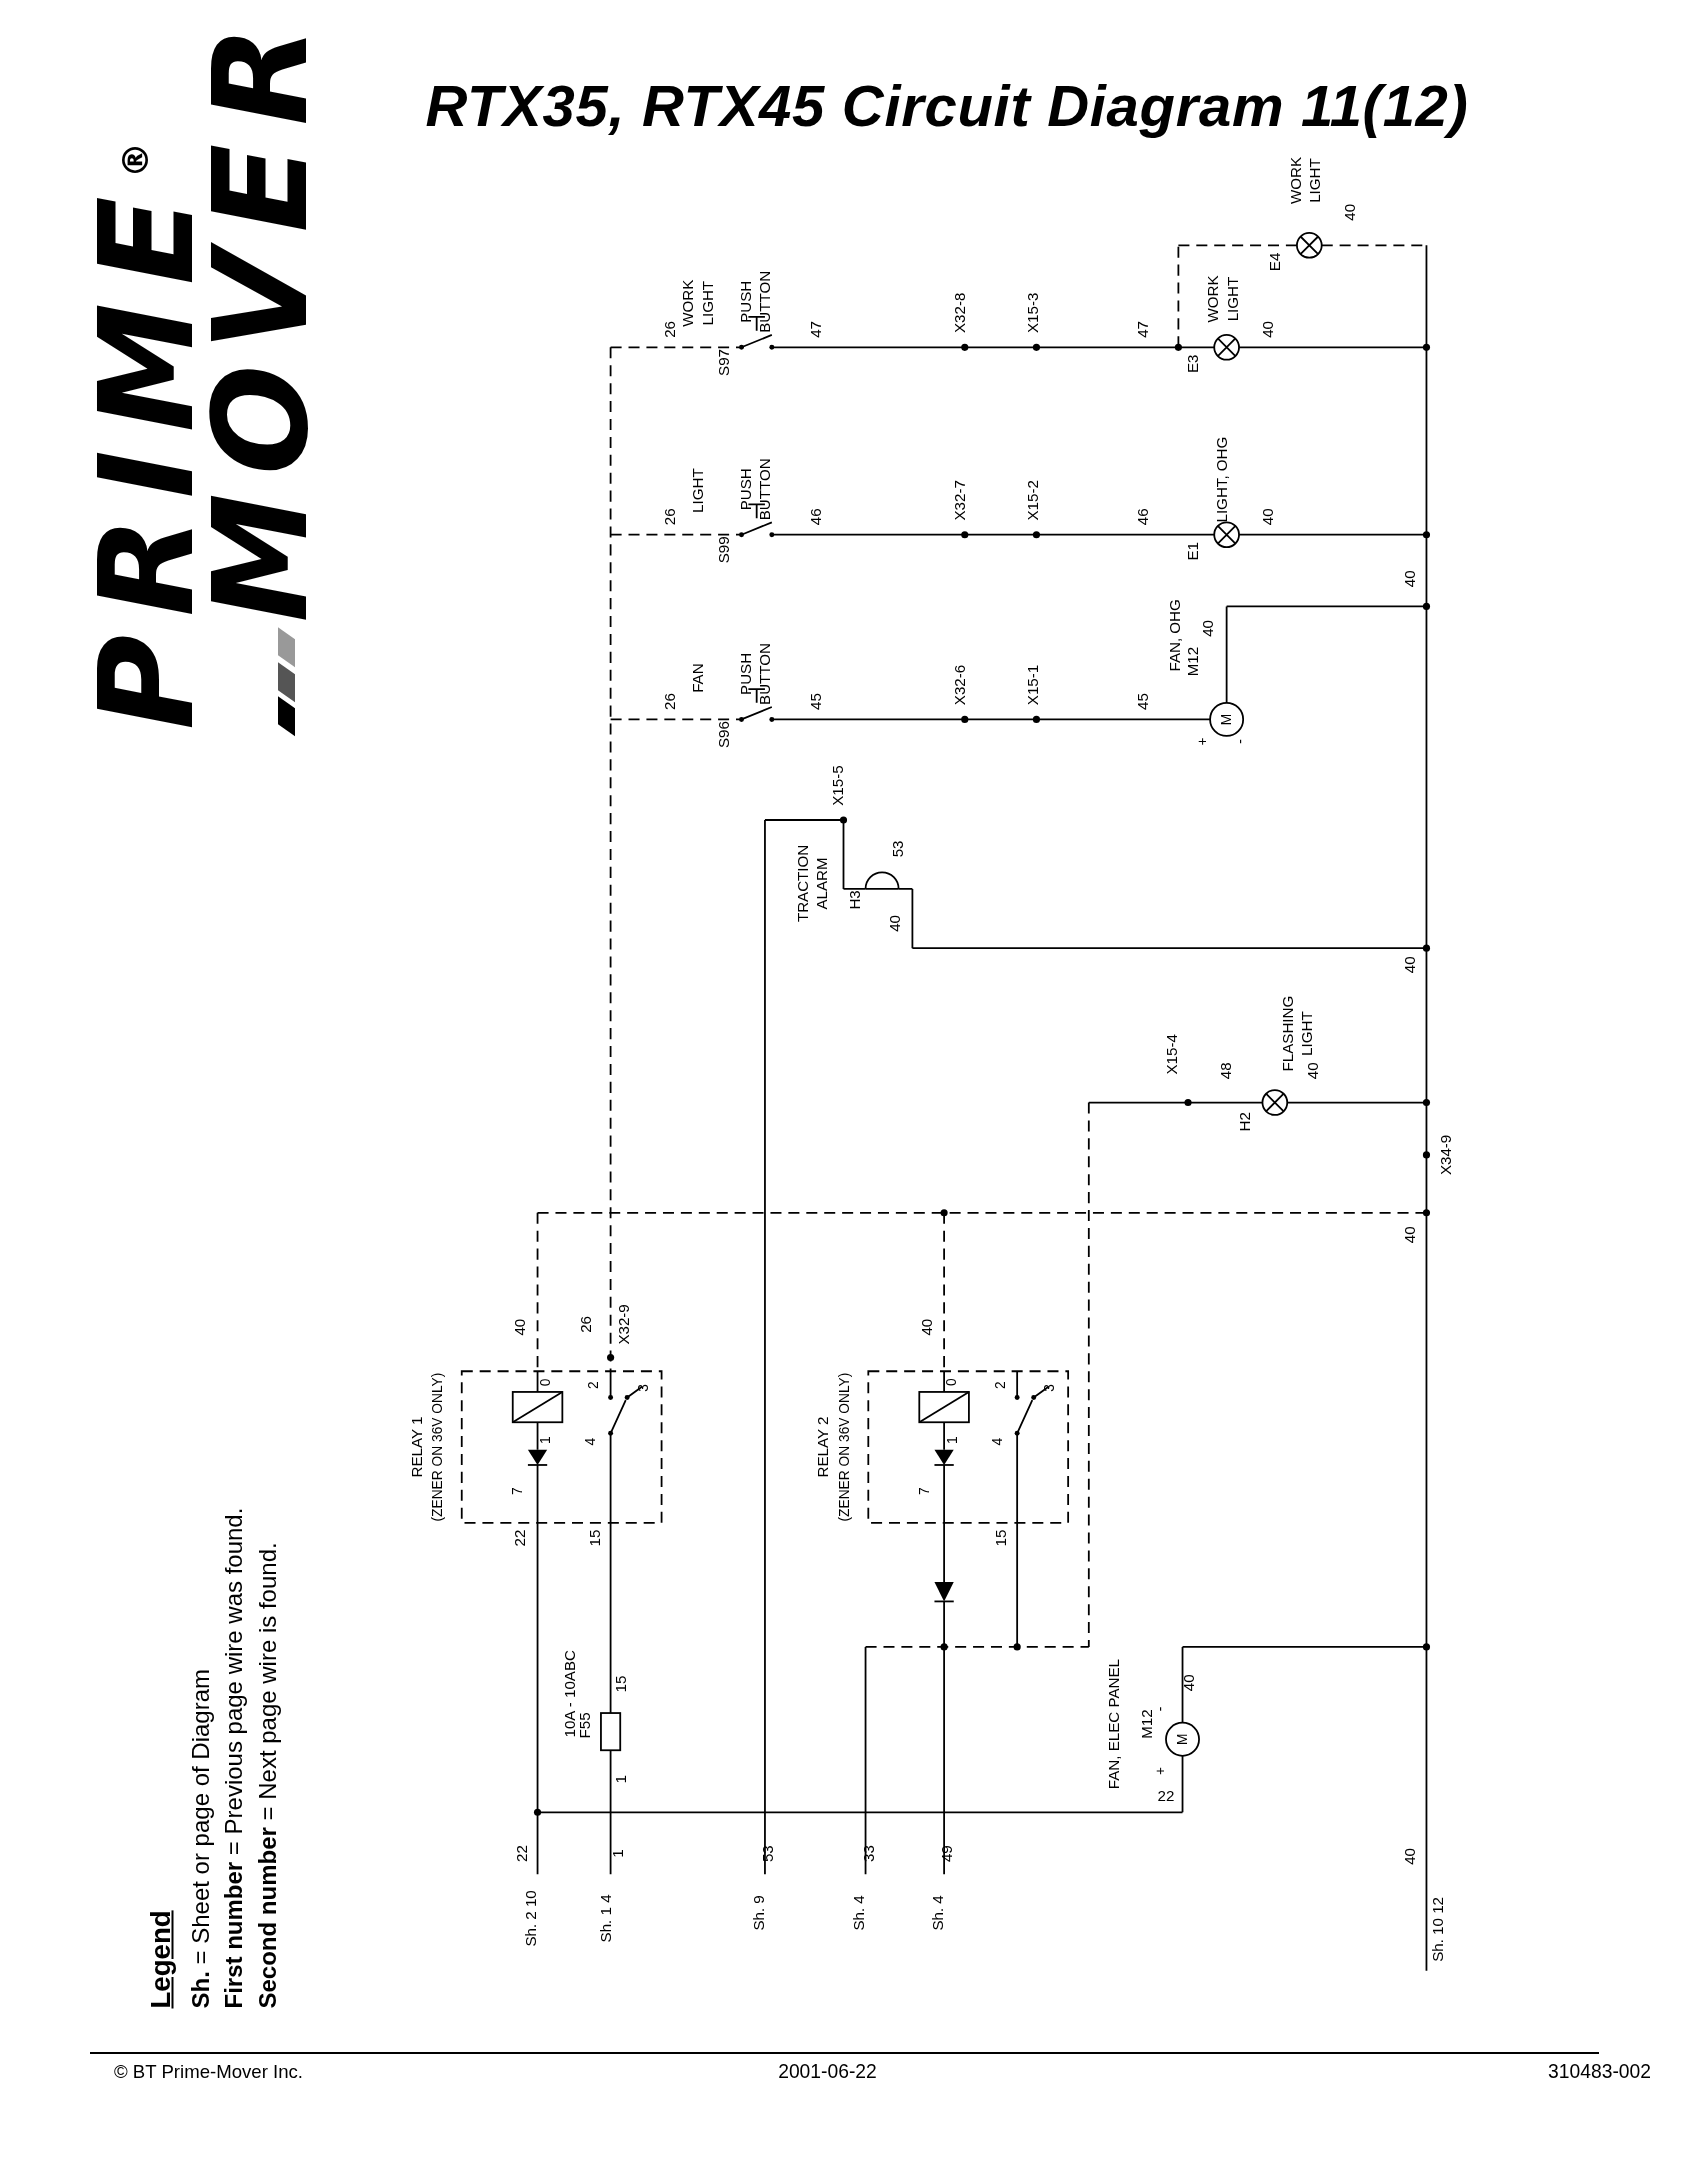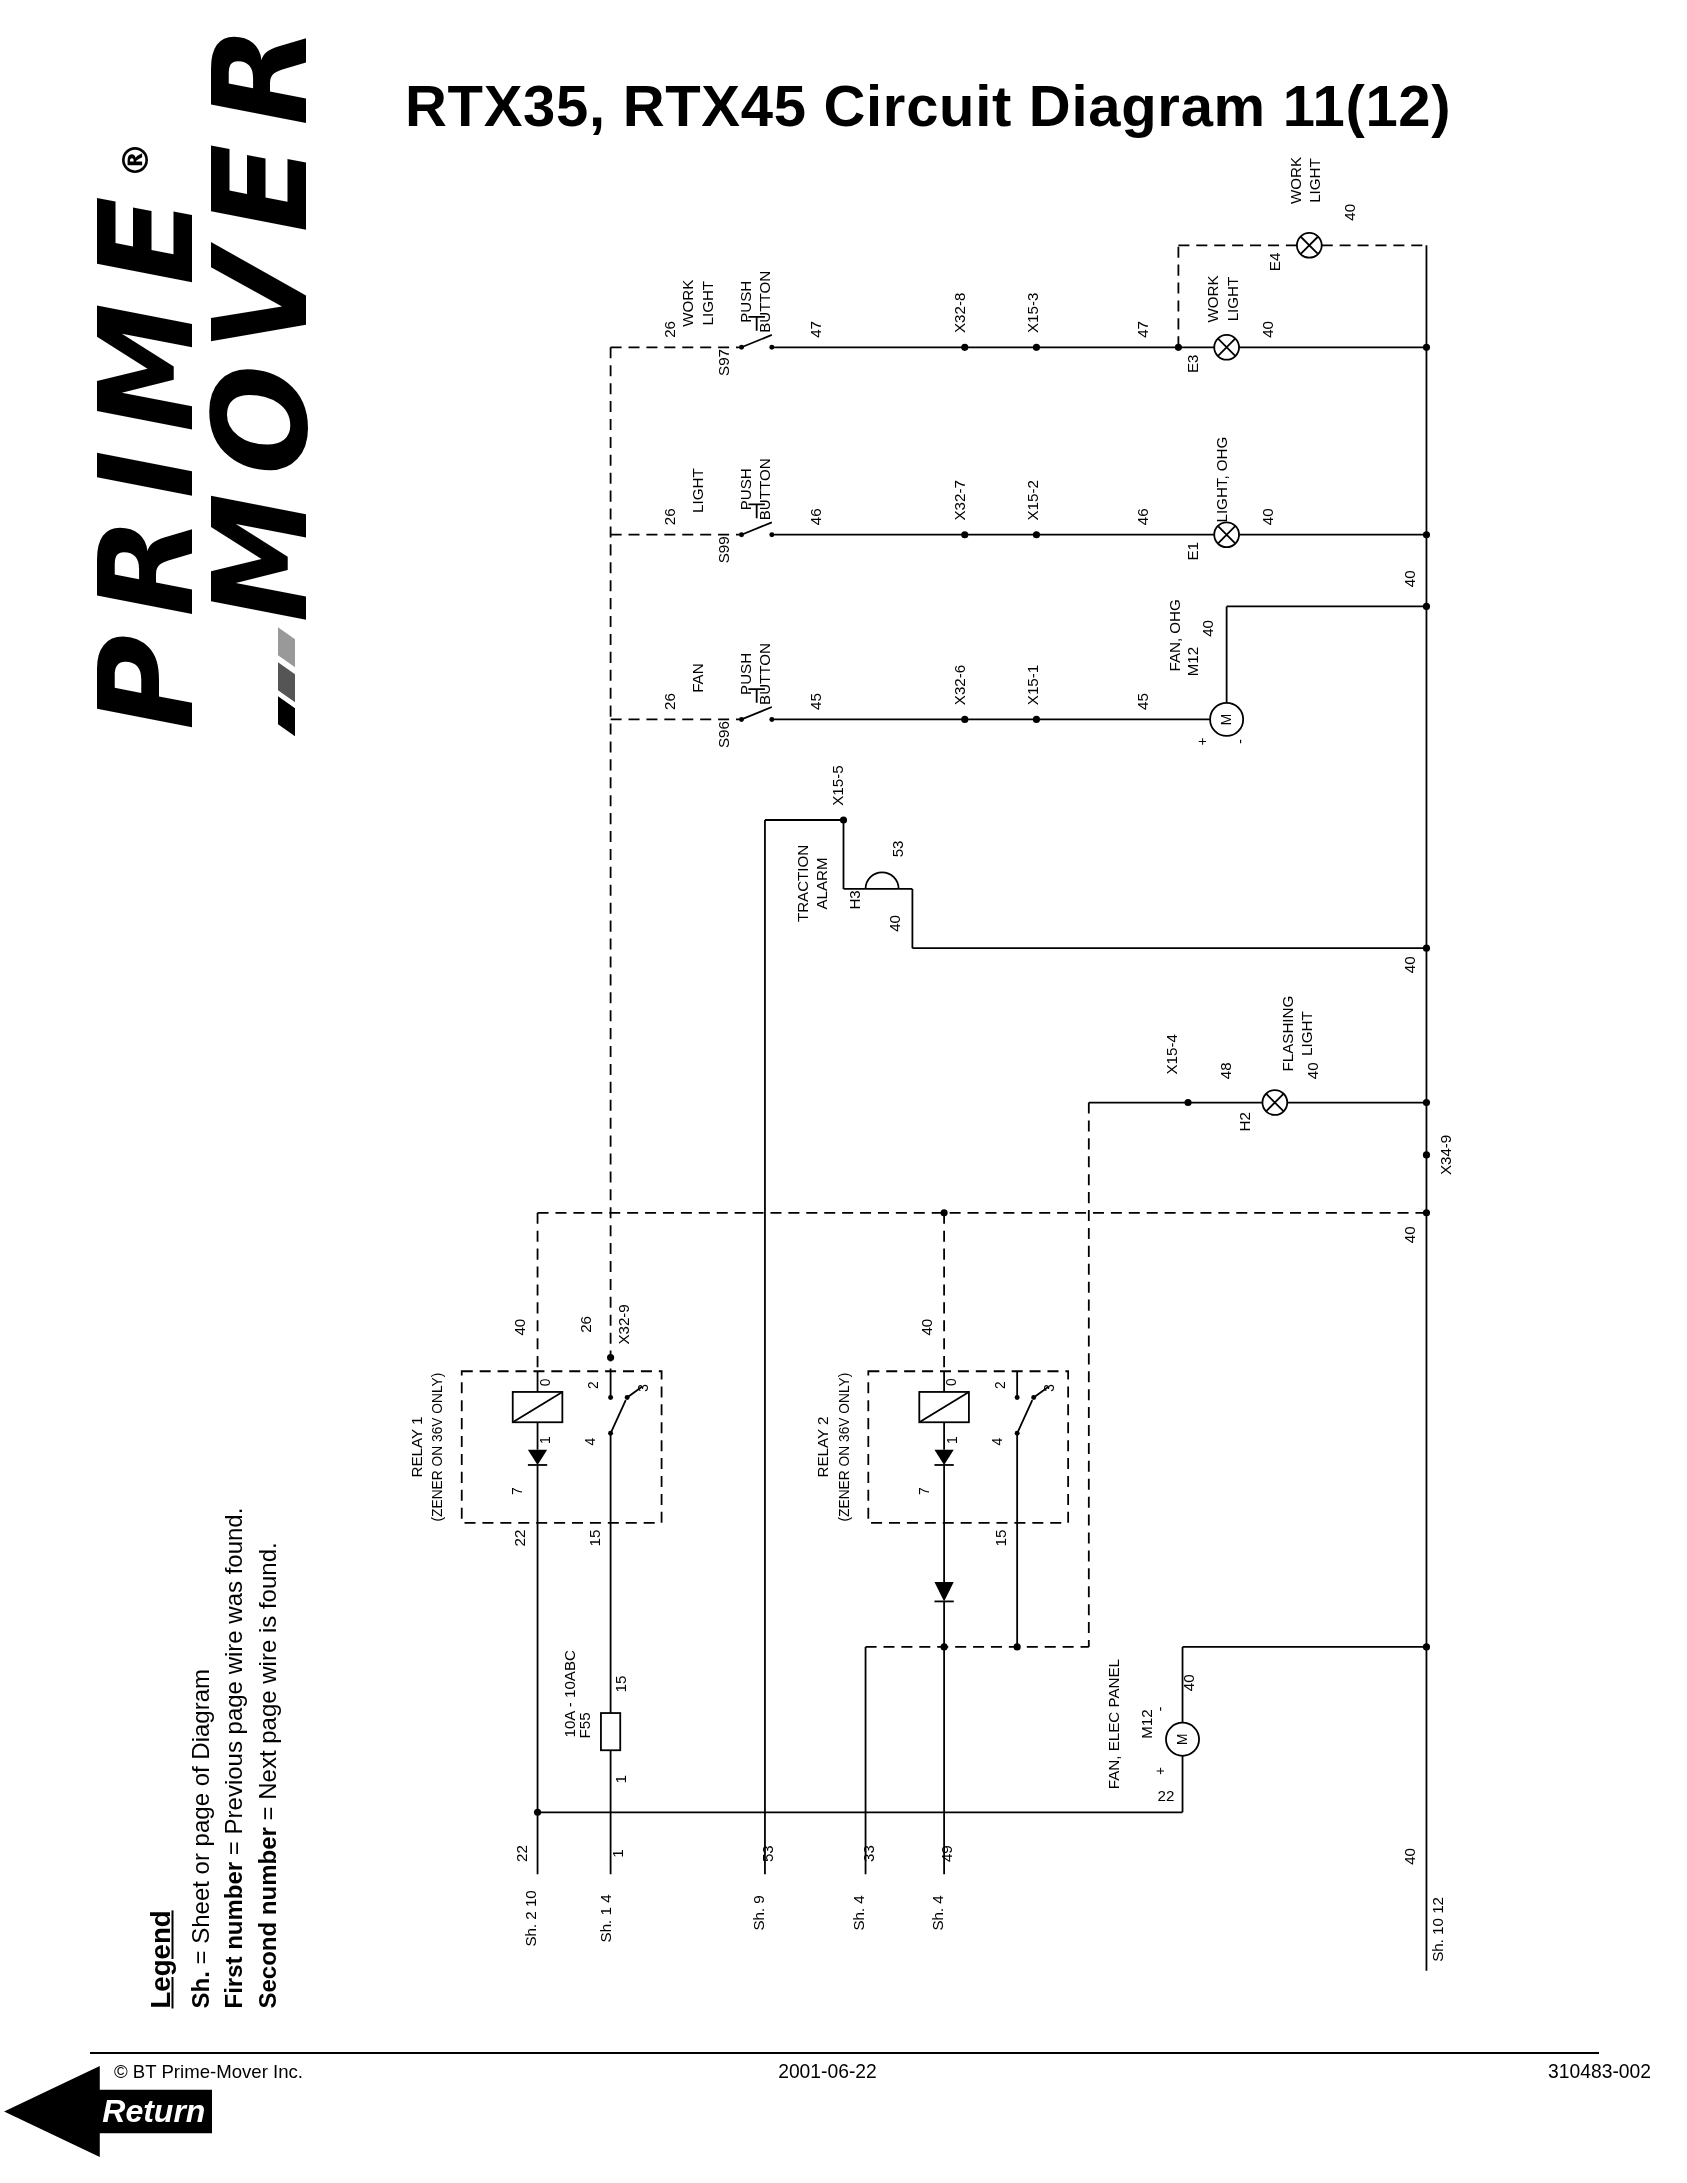--- a/index.html
+++ b/index.html
@@ -1,19 +1,19 @@
 <!DOCTYPE html>
 <html style="font-size:11px"><head>
 <meta charset="utf-8">
 <style>
   html,body{margin:0;padding:0;background:#fff;}
   .page{position:relative;width:1687px;height:2183px;background:#fff;overflow:hidden;
         font-family:"Liberation Sans",sans-serif;color:#000;}
-  .title{position:absolute;left:405px;top:72px;width:1130px;text-align:left;
-         font-size:58px;font-weight:bold;letter-spacing:0.7px;}
+  .title{position:absolute;left:382px;top:72px;width:1130px;text-align:center;
+         font-size:58px;font-weight:bold;letter-spacing:0.7px;font-style:italic;}
   
   .logo{position:absolute;left:-117px;top:289px;width:648px;height:234px;
         transform:rotate(-90deg);font-family:"DejaVu Sans",sans-serif;
         font-weight:bold;font-style:italic;white-space:nowrap;}
   .logo-line{font-size:130px;line-height:.88;letter-spacing:18px;}
   .reg{font-size:36px;vertical-align:super;letter-spacing:0;}
   .stripe{display:inline-block;width:27.6px;height:16.5px;margin:0 6.9px 12.4px 0;transform:skewX(-35deg);}
   .st1{background:#000;}.st2{background:#555;}.st3{background:#999;margin-right:11px;}
   
   .legend{position:absolute;left:-107px;top:1585px;width:675px;height:172px;
@@ -259,18 +259,15 @@
     <text x="684" y="1388" transform="rotate(-90 684 1388)" text-anchor="middle">Sh. 4</text>
     <text x="1027" y="1347" transform="rotate(-90 1027 1347)" text-anchor="middle">40</text>
     <text x="1047" y="1400" transform="rotate(-90 1047 1400)" text-anchor="middle">Sh. 10 12</text>
   </svg>
 
   <div class="footer-line"></div>
   <span class="f-left">© BT Prime-Mover Inc.</span>
   <span class="f-center">2001-06-22</span>
   <span class="f-right">310483-002</span>
 
-  <div class="return-btn">
-    <span>Return</span>
-  </div>
 
 </div>
 
 
 </body></html>

